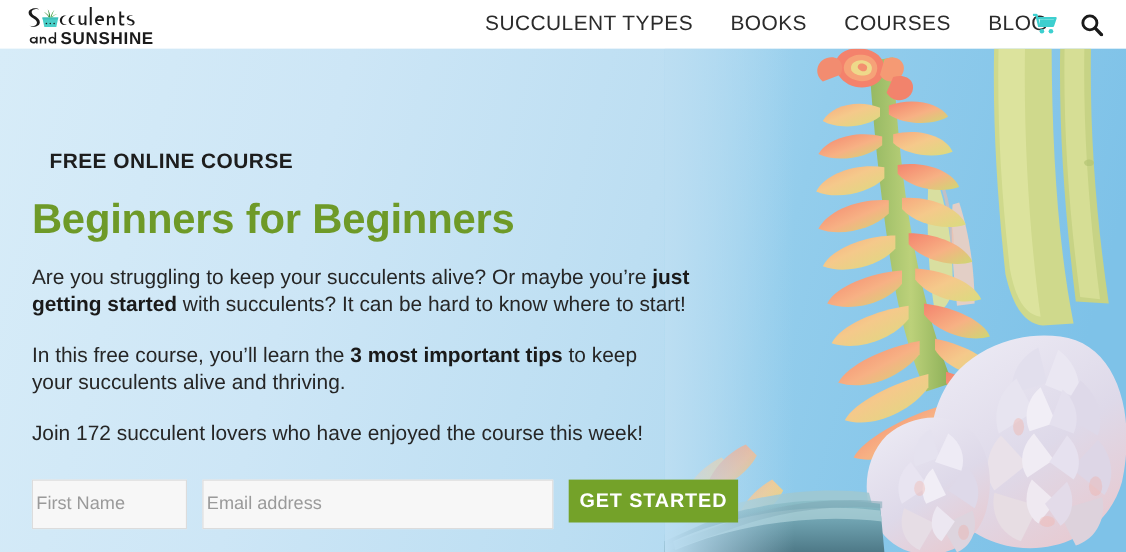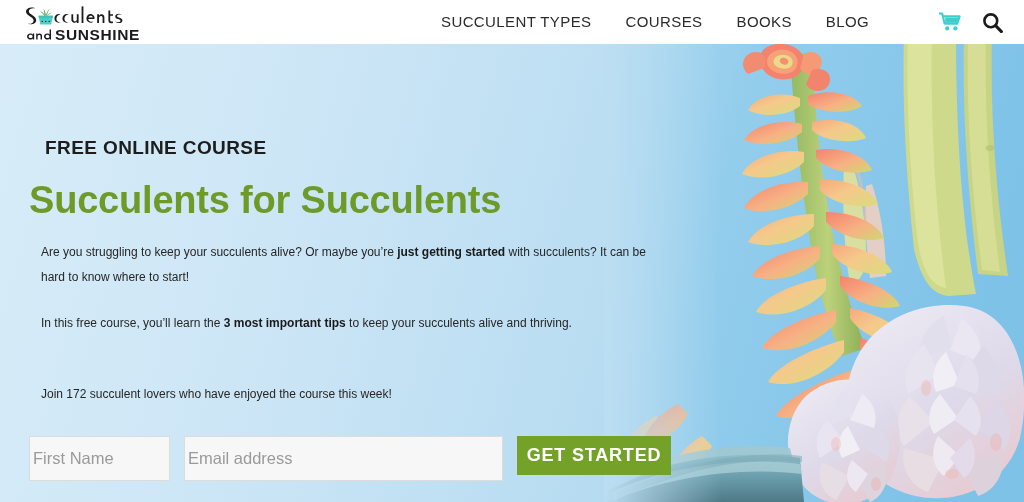--- a/index.html
+++ b/index.html
@@ -48,21 +48,21 @@
     left: 424px;
     top: 0;
     height: 44px;
     display: flex;
     align-items: center;
     gap: 0;
   }
   .nav-link {
     display: inline-block;
     color: #2b2b2b;
-    font-size: 15px;
+    font-size: 19px;
     letter-spacing: 0.4px;
     text-decoration: none;
     font-weight: 400;
     padding: 0 17px;
     line-height: 44px;
     white-space: nowrap;
     font-family: "Liberation Sans", sans-serif;
   }
 
   .header-icons {
@@ -135,22 +135,22 @@
     font-size: 38px;
     line-height: 44px;
     font-weight: bold;
     color: #6e9a28;
     letter-spacing: -0.2px;
     font-family: "Liberation Sans", sans-serif;
   }
 
   .body-copy {
     position: absolute;
-    left: 12px;
-    font-size: 12px;
+    left: 0;
+    font-size: 19px;
     line-height: 25px;
     color: #262626;
     font-family: "Liberation Sans", sans-serif;
   }
   .body-copy strong { font-weight: bold; color: #1a1a1a; }
 
   .para-1 { top: 196px; width: 630px; }
   .para-2 { top: 267px; width: 575px; }
   .para-3 { top: 338px; width: 600px; }
 
@@ -227,22 +227,22 @@
         <path d="M5 34.4 C5 31.4 9.6 30.6 10.8 32.8 L10.8 31.4 L12.2 31.4 L12.2 37.6 L10.8 37.6 L10.8 36.4 C9.6 38.4 5 37.6 5 34.4 Z M6.6 34.4 C6.6 36.6 10.6 36.6 10.6 34.4 C10.6 32.2 6.6 32.2 6.6 34.4 Z" fill="#1b1b1b"></path>
         <path d="M14.2 37.6 L14.2 31.4 L15.6 31.4 L15.6 32.6 C16.8 30.6 20 31.6 20 33.8 L20 37.6 L18.6 37.6 L18.6 34.2 C18.6 32.4 15.6 32.8 15.6 34.4 L15.6 37.6 Z" fill="#1b1b1b"></path>
         <path d="M22 34.4 C22 31.4 26.4 30.6 27.6 32.6 L27.6 27.4 L29 27.4 L29 37.6 L27.6 37.6 L27.6 36.4 C26.4 38.4 22 37.6 22 34.4 Z M23.6 34.4 C23.6 36.6 27.4 36.6 27.4 34.4 C27.4 32.2 23.6 32.2 23.6 34.4 Z" fill="#1b1b1b"></path>
 
         <text x="33" y="38" font-family="Liberation Sans, sans-serif" font-size="15.5" font-weight="bold" fill="#1b1b1b" letter-spacing="0.6">SUNSHINE</text>
       </svg>
     </a>
 
     <nav class="main-nav">
       <a class="nav-link" href="#">SUCCULENT TYPES</a>
+      <a class="nav-link" href="#">BOOKS</a>
       <a class="nav-link" href="#">COURSES</a>
-      <a class="nav-link" href="#">BOOKS</a>
       <a class="nav-link" href="#">BLOG</a>
     </nav>
 
     <div class="header-icons">
       <button class="icon-btn" aria-label="Cart">
         <svg width="22" height="20" viewBox="0 0 22 20">
           <path d="M0.5 1.5 L3.2 1.5 L5.6 11.6 L18.2 11.6 L20.6 4.4 L4.2 4.4" fill="none" stroke="#3DCFCF" stroke-width="2.1" stroke-linecap="round" stroke-linejoin="round"></path>
           <rect x="6.2" y="5.6" width="13" height="5.2" fill="#3DCFCF"></rect>
           <circle cx="8.2" cy="16.4" r="2.1" fill="#3DCFCF"></circle>
           <circle cx="16.4" cy="16.4" r="2.1" fill="#3DCFCF"></circle>
@@ -409,21 +409,21 @@
         </g>
 
         <rect x="0" y="0" width="118" height="458" fill="url(#fadeL)"></rect>
       </svg>
     </div>
 
     <div class="hero-content">
 
       <div class="eyebrow">FREE ONLINE COURSE</div>
 
-      <h1 class="headline">Succulents for Succulents</h1>
+      <h1 class="headline">Beginners for Beginners</h1>
 
       <p class="body-copy para-1">
         <span>Are you struggling to keep your succulents alive? Or maybe you’re </span><strong>just getting started</strong><span> with succulents? It can be hard to know where to start!</span>
       </p>
 
       <p class="body-copy para-2">
         <span>In this free course, you’ll learn the </span><strong>3 most important tips</strong><span> to keep your succulents alive and thriving.</span>
       </p>
 
       <p class="body-copy para-3">Join 172 succulent lovers who have enjoyed the course this week!</p>

